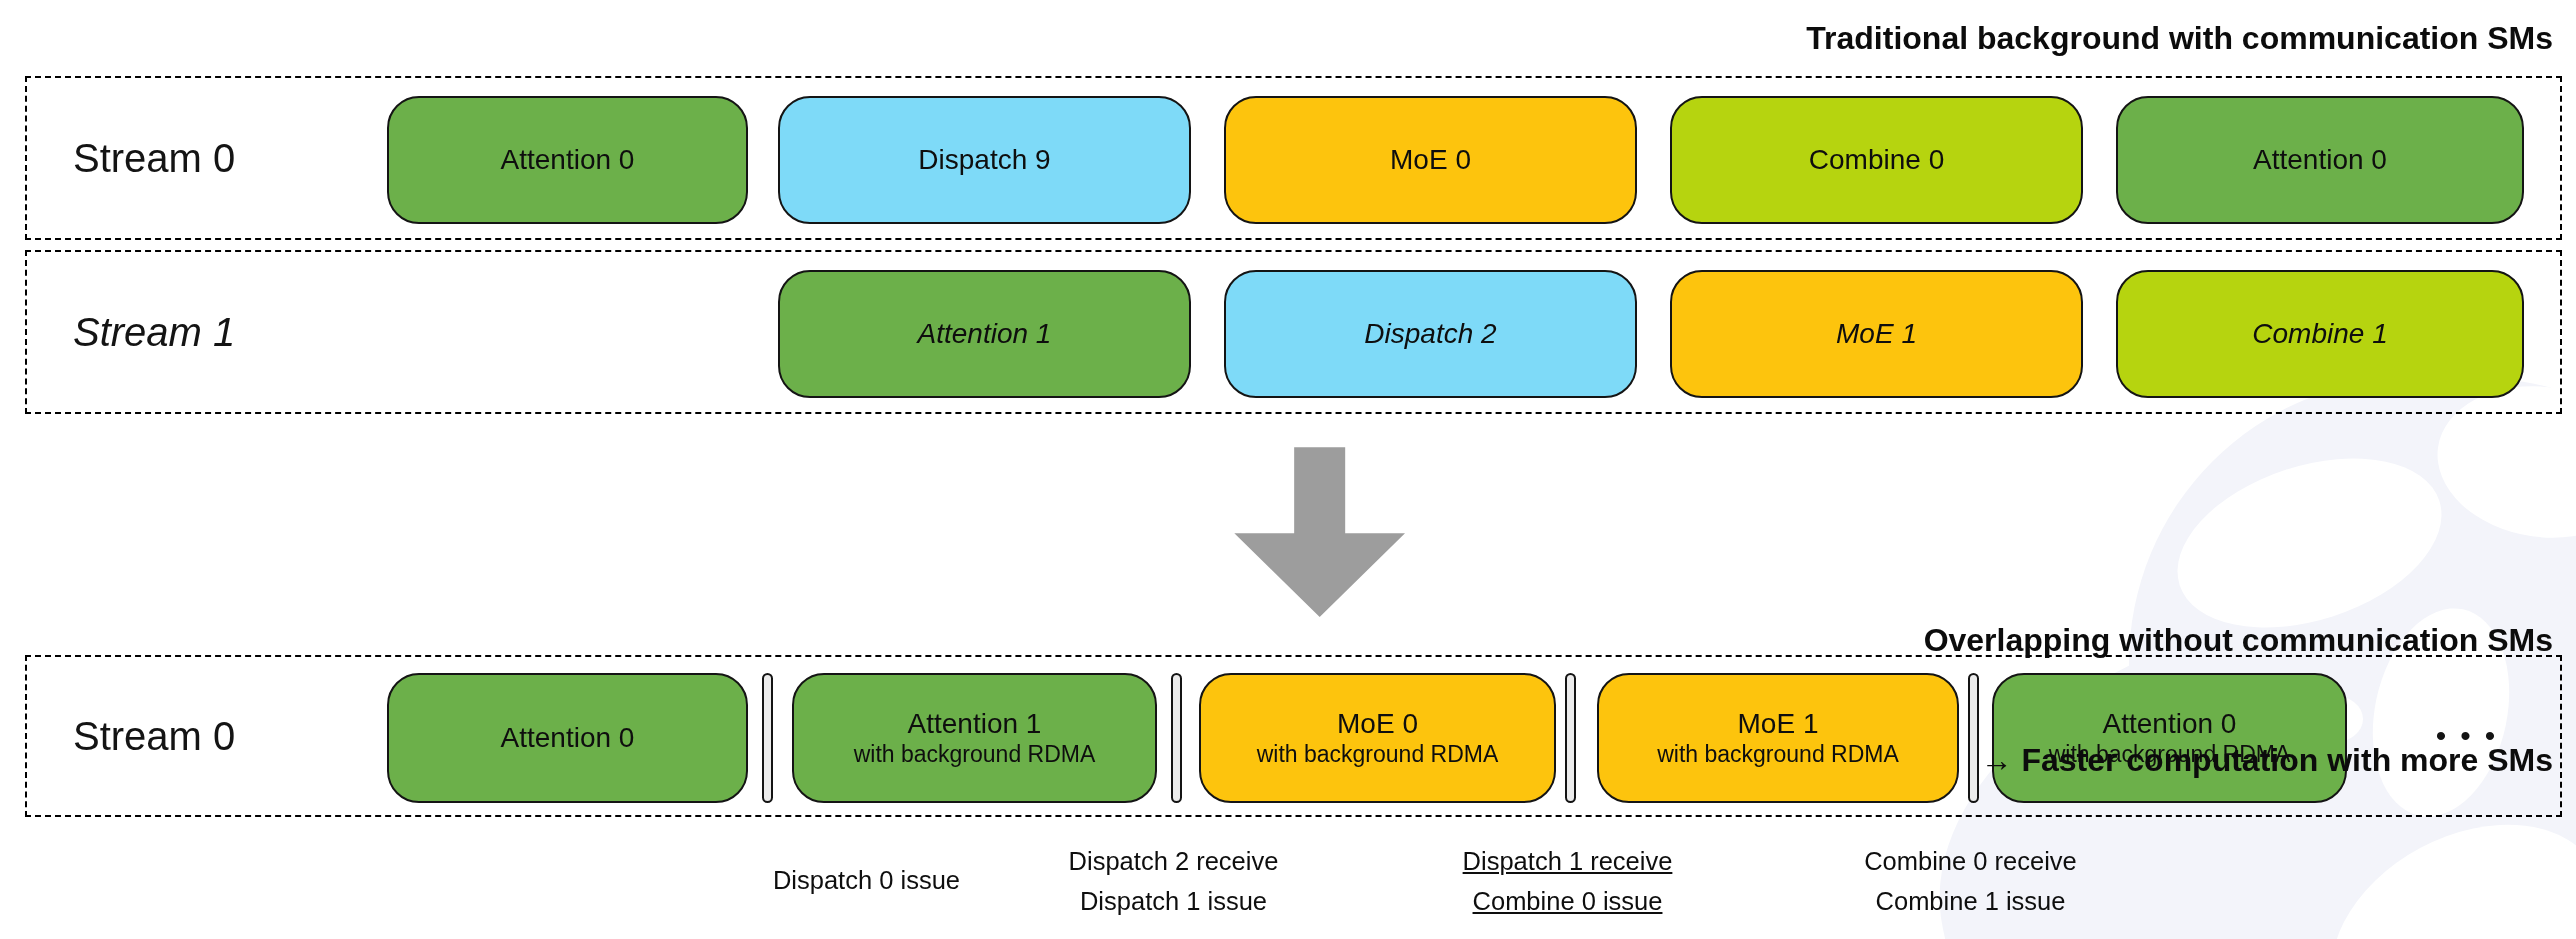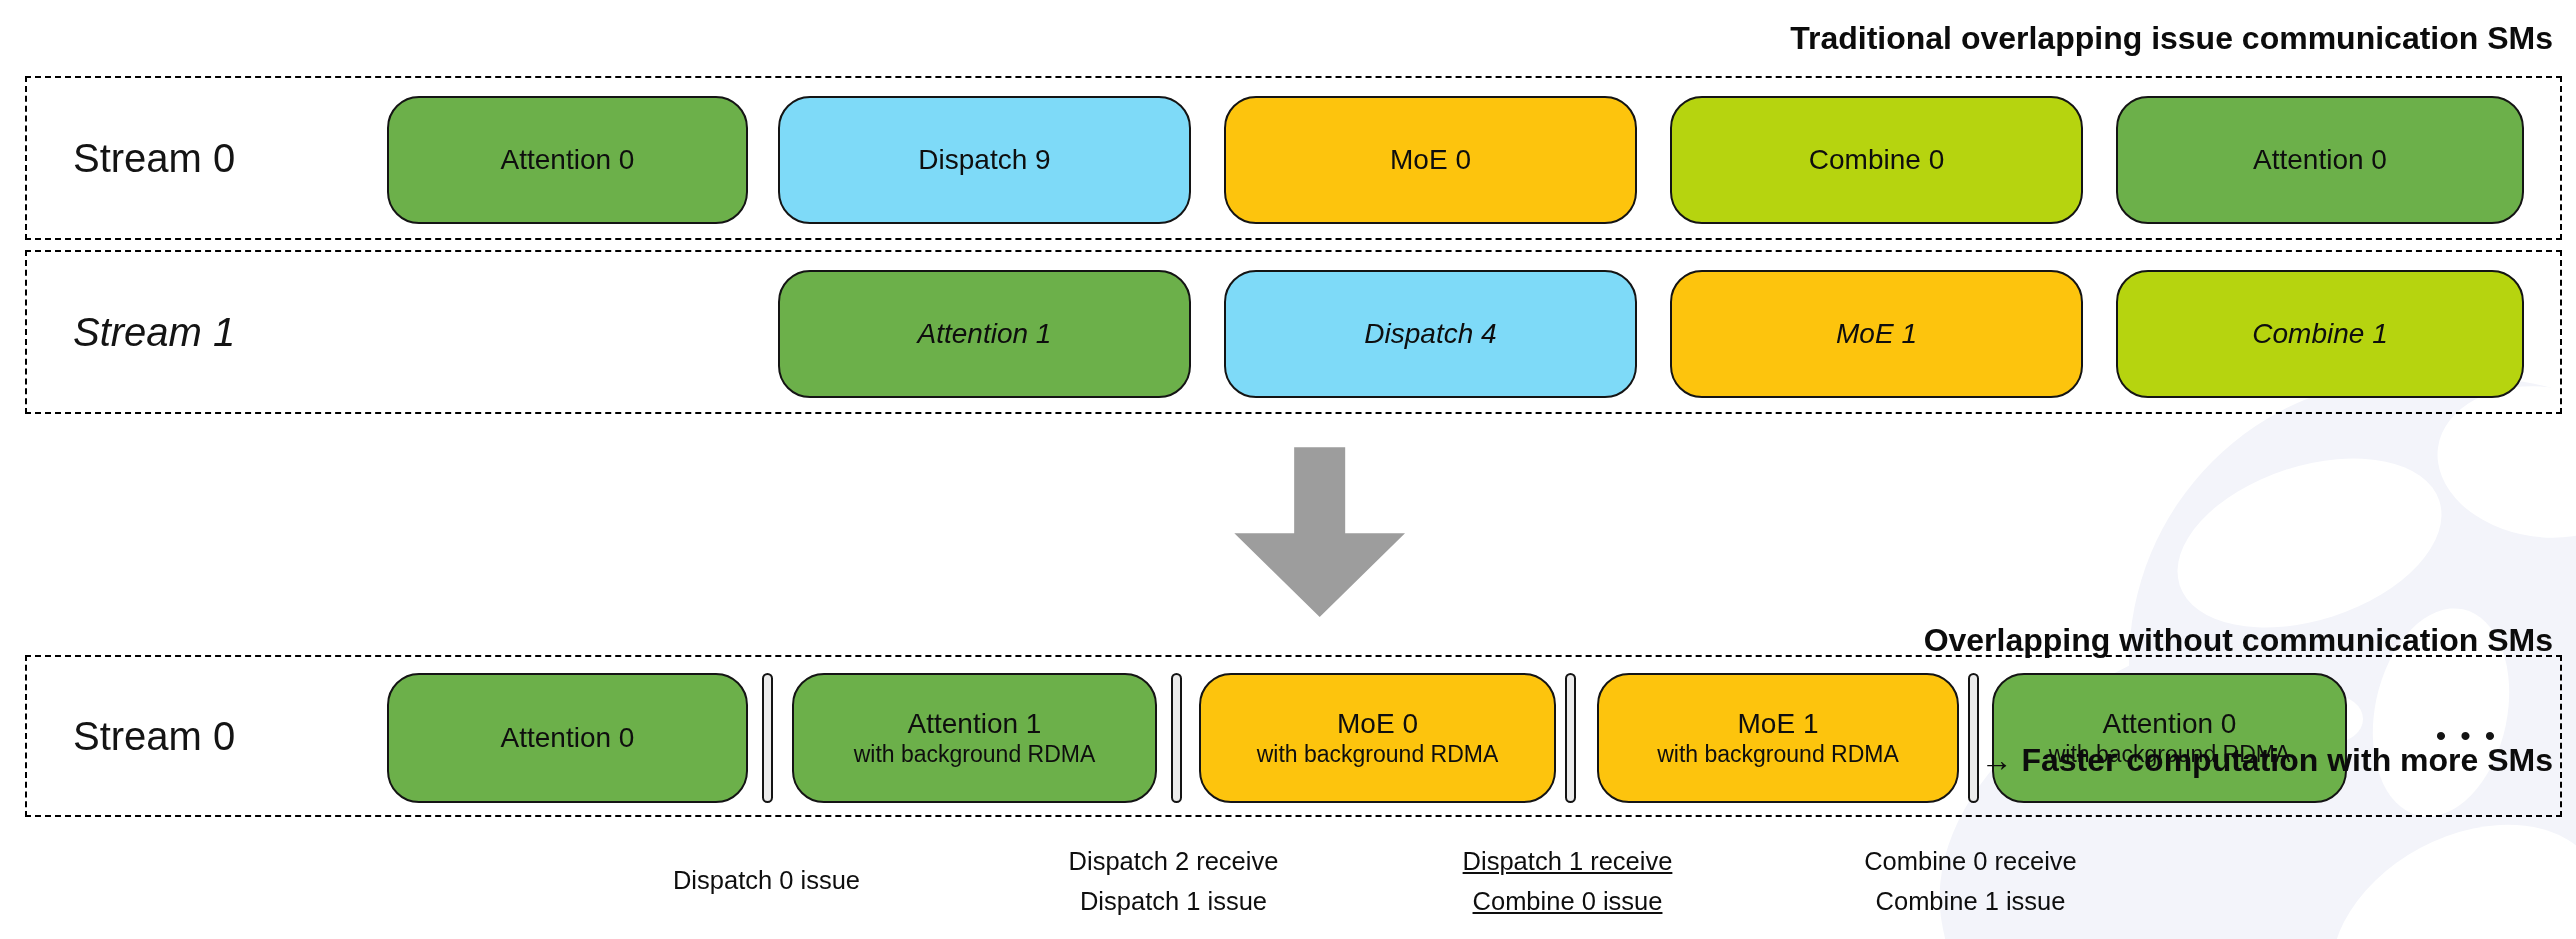--- a/index.html
+++ b/index.html
@@ -80,21 +80,21 @@
     <div class="wm wm-lav" style="left:1936px;top:607px;width:809px;height:493px;border-radius:48%;transform:rotate(-12deg);"></div>
     <div class="wm wm-lav" style="left:2129px;top:378px;width:633px;height:633px;border-radius:45%;"></div>
     <div class="wm wm-lav" style="left:2217px;top:739px;width:475px;height:370px;border-radius:40%;"></div>
     <div class="wm wm-white" style="left:2173px;top:466px;width:273px;height:154px;border-radius:50%;transform:rotate(-18deg);"></div>
     <div class="wm wm-white" style="left:2437px;top:387px;width:211px;height:150px;border-radius:50%;transform:rotate(8deg);"></div>
     <div class="wm wm-white" style="left:2375px;top:607px;width:132px;height:211px;border-radius:50%;transform:rotate(12deg);"></div>
     <div class="wm wm-white" style="left:2301px;top:695px;width:62px;height:48px;border-radius:50%;"></div>
     <div class="wm wm-white" style="left:2323px;top:836px;width:290px;height:202px;border-radius:50%;transform:rotate(-28deg);"></div>
   </div>
 
-  <div class="title title-top">Traditional overlapping issue communication SMs</div>
+  <div class="title title-top">Traditional background with communication SMs</div>
 
   <div class="rowrect row1">
     <div class="stream-label">Stream 0</div>
 
     <div class="box" style="left: 360px; width: 361px; background: rgb(108, 176, 74);">
       <div class="lbl">Attention 0</div>
     </div>
     <div class="box" style="left: 751px; width: 413px; background: rgb(126, 218, 248);">
       <div class="lbl">Dispatch 9</div>
     </div>
@@ -109,21 +109,21 @@
     </div>
   </div>
 
   <div class="rowrect row2">
     <div class="stream-label">Stream 1</div>
 
     <div class="box" style="left: 751px; width: 413px; background: rgb(108, 176, 74);">
       <div class="lbl">Attention 1</div>
     </div>
     <div class="box" style="left: 1197px; width: 413px; background: rgb(126, 218, 248);">
-      <div class="lbl">Dispatch 4</div>
+      <div class="lbl">Dispatch 2</div>
     </div>
     <div class="box" style="left: 1643px; width: 413px; background: rgb(253, 196, 13);">
       <div class="lbl">MoE 1</div>
     </div>
     <div class="box" style="left: 2089px; width: 408px; background: rgb(182, 212, 15);">
       <div class="lbl">Combine 1</div>
     </div>
   </div>
 
   <svg class="arrow-svg" width="2576" height="940" viewBox="0 0 2928 1068">
@@ -167,21 +167,21 @@
     <div class="divider" style="left:1941px;"></div>
 
     <div class="box" style="left: 1965px; width: 355px; background: rgb(108, 176, 74);">
       <div class="lbl">Attention 0</div>
       <div class="sub">with background RDMA</div>
     </div>
 
     <div class="dots" style="left:2331px;width:229px;">•••</div>
   </div>
 
-  <div class="annot single" style="left:573px;">
+  <div class="annot single" style="left:573px;text-align:right;">
     <div>Dispatch 0 issue</div>
   </div>
   <div class="annot" style="left:980px;">
     <div>Dispatch 2 receive</div>
     <div>Dispatch 1 issue</div>
   </div>
   <div class="annot" style="left:1374px;text-decoration:underline;">
     <div>Dispatch 1 receive</div>
     <div>Combine 0 issue</div>
   </div>

